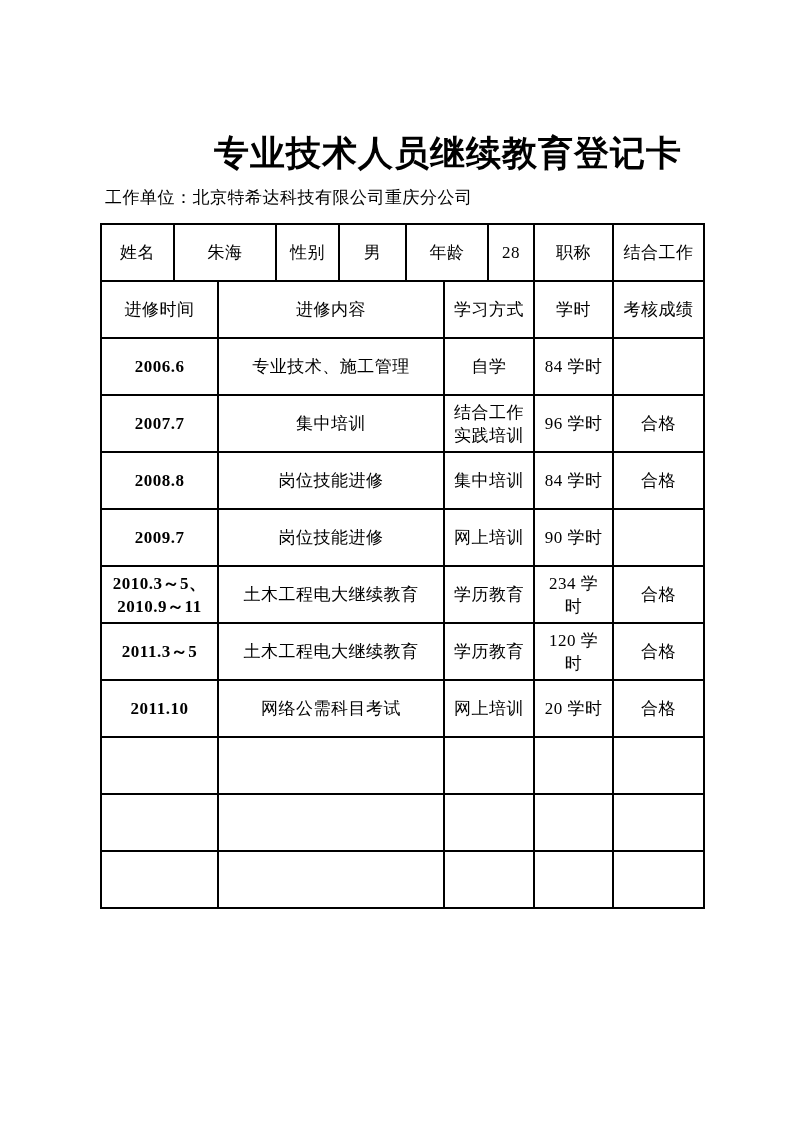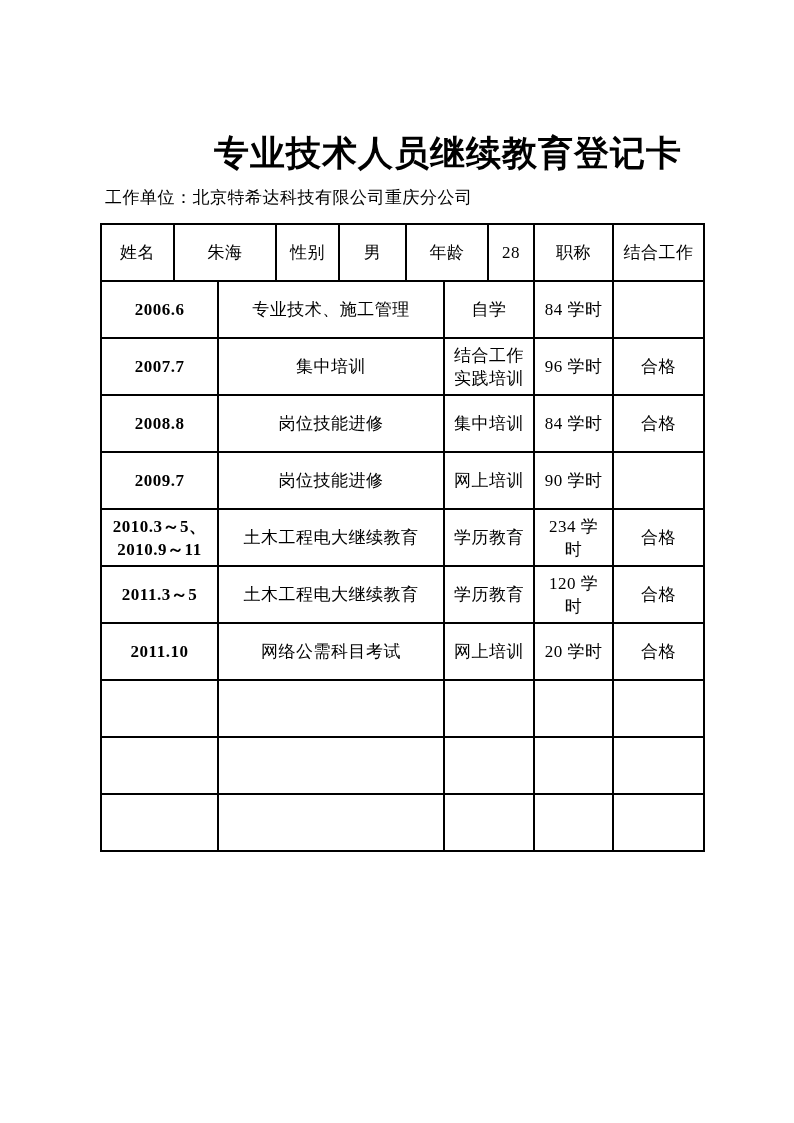--- a/index.html
+++ b/index.html
@@ -74,20 +74,27 @@
       <td>姓名</td>
       <td colspan="2">朱海</td>
       <td>性别</td>
       <td>男</td>
       <td colspan="2">年龄</td>
       <td class="num-bold">28</td>
       <td>职称</td>
       <td>结合工作</td>
     </tr>
 
+    <tr class="header-row">
+      <td colspan="2">进修时间</td>
+      <td colspan="4">进修内容</td>
+      <td colspan="2">学习方式</td>
+      <td>学时</td>
+      <td>考核成绩</td>
+    </tr>
 
     <tr class="data-row">
       <td colspan="2" class="col-time">2006.6</td>
       <td colspan="4">专业技术、施工管理</td>
       <td colspan="2">自学</td>
       <td>84 学时</td>
       <td></td>
     </tr>
 
     <tr class="data-row">

